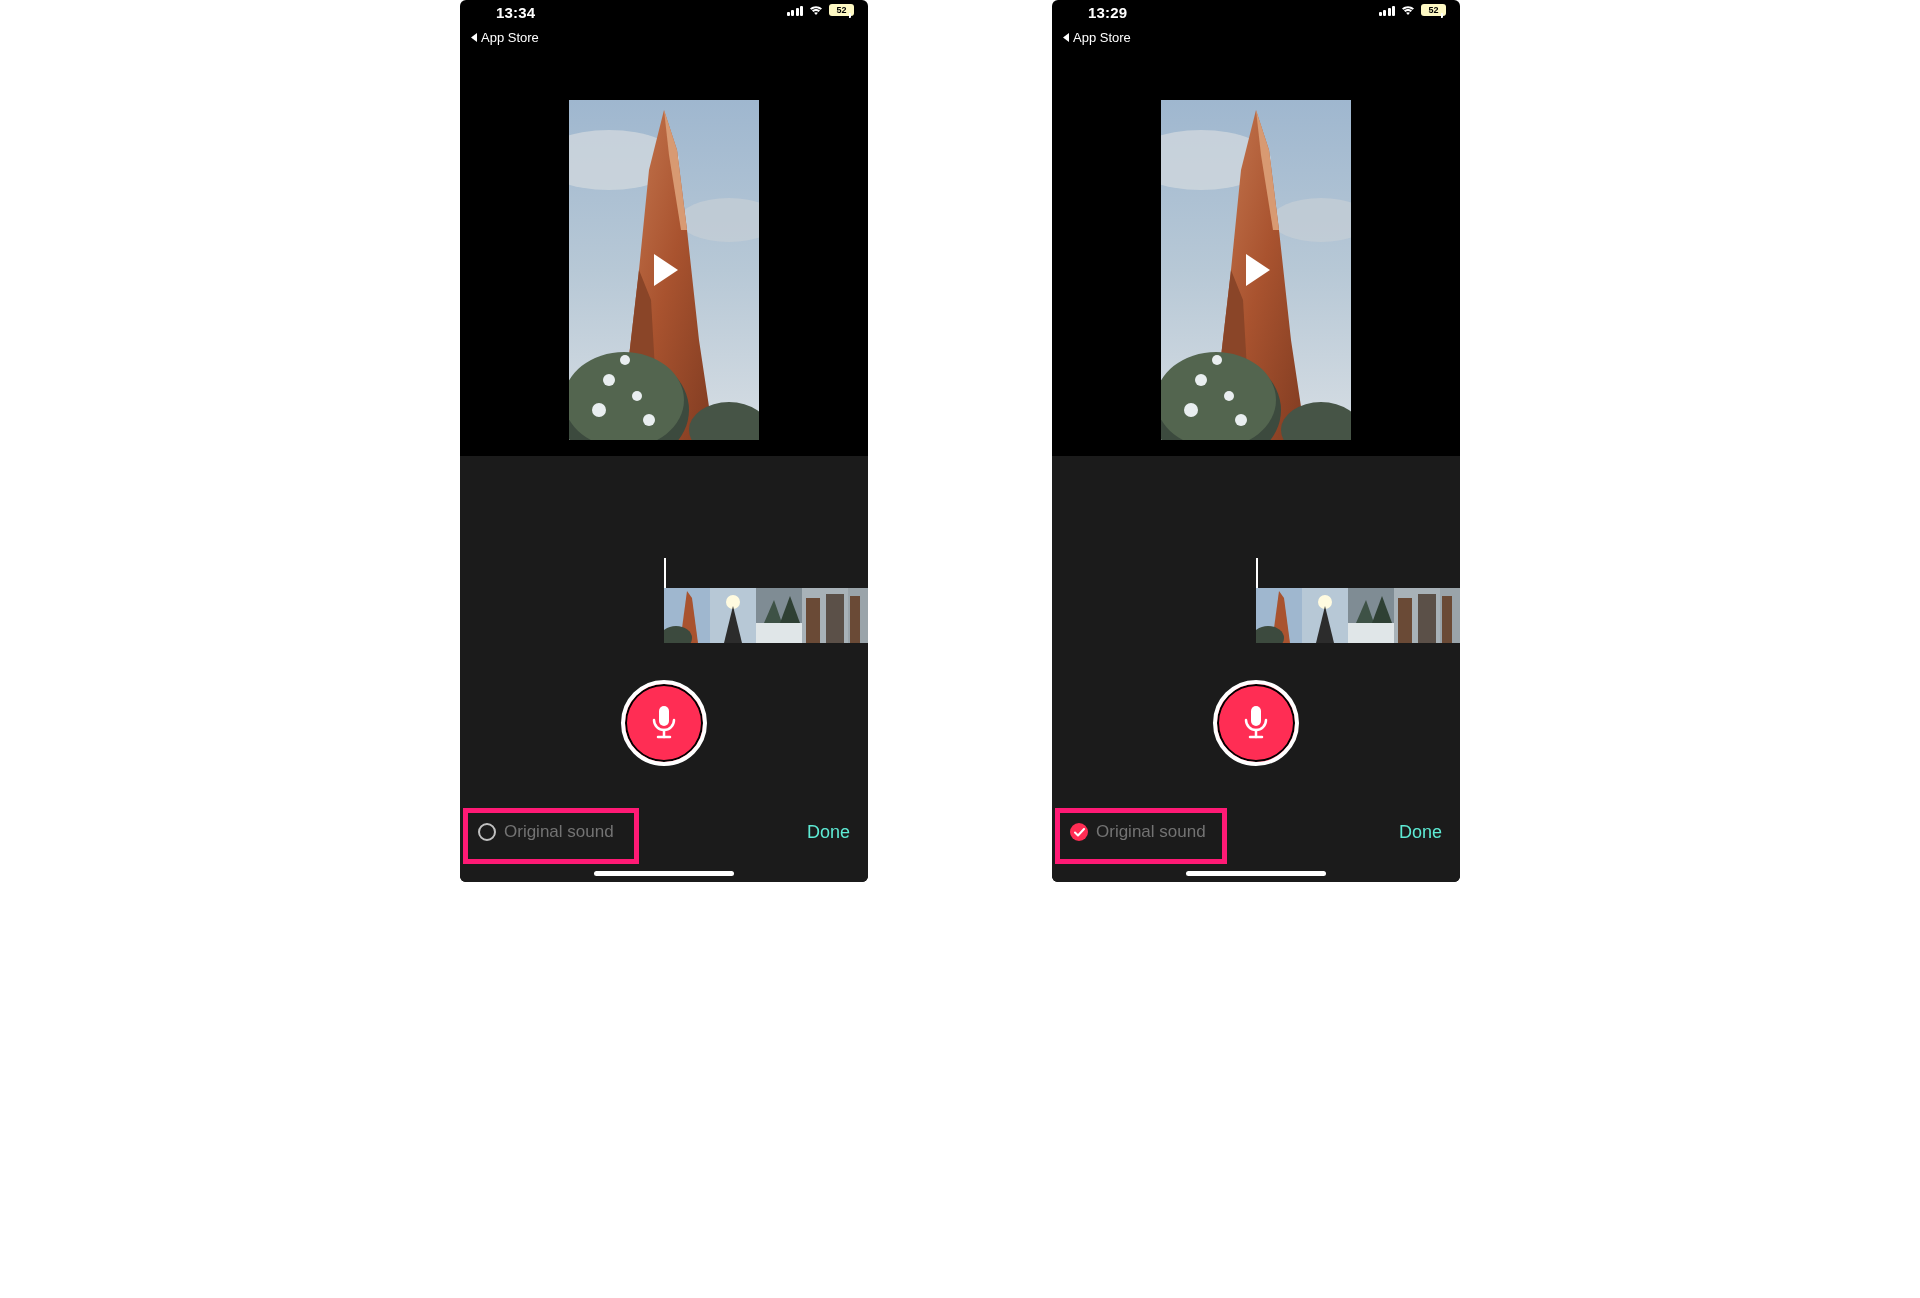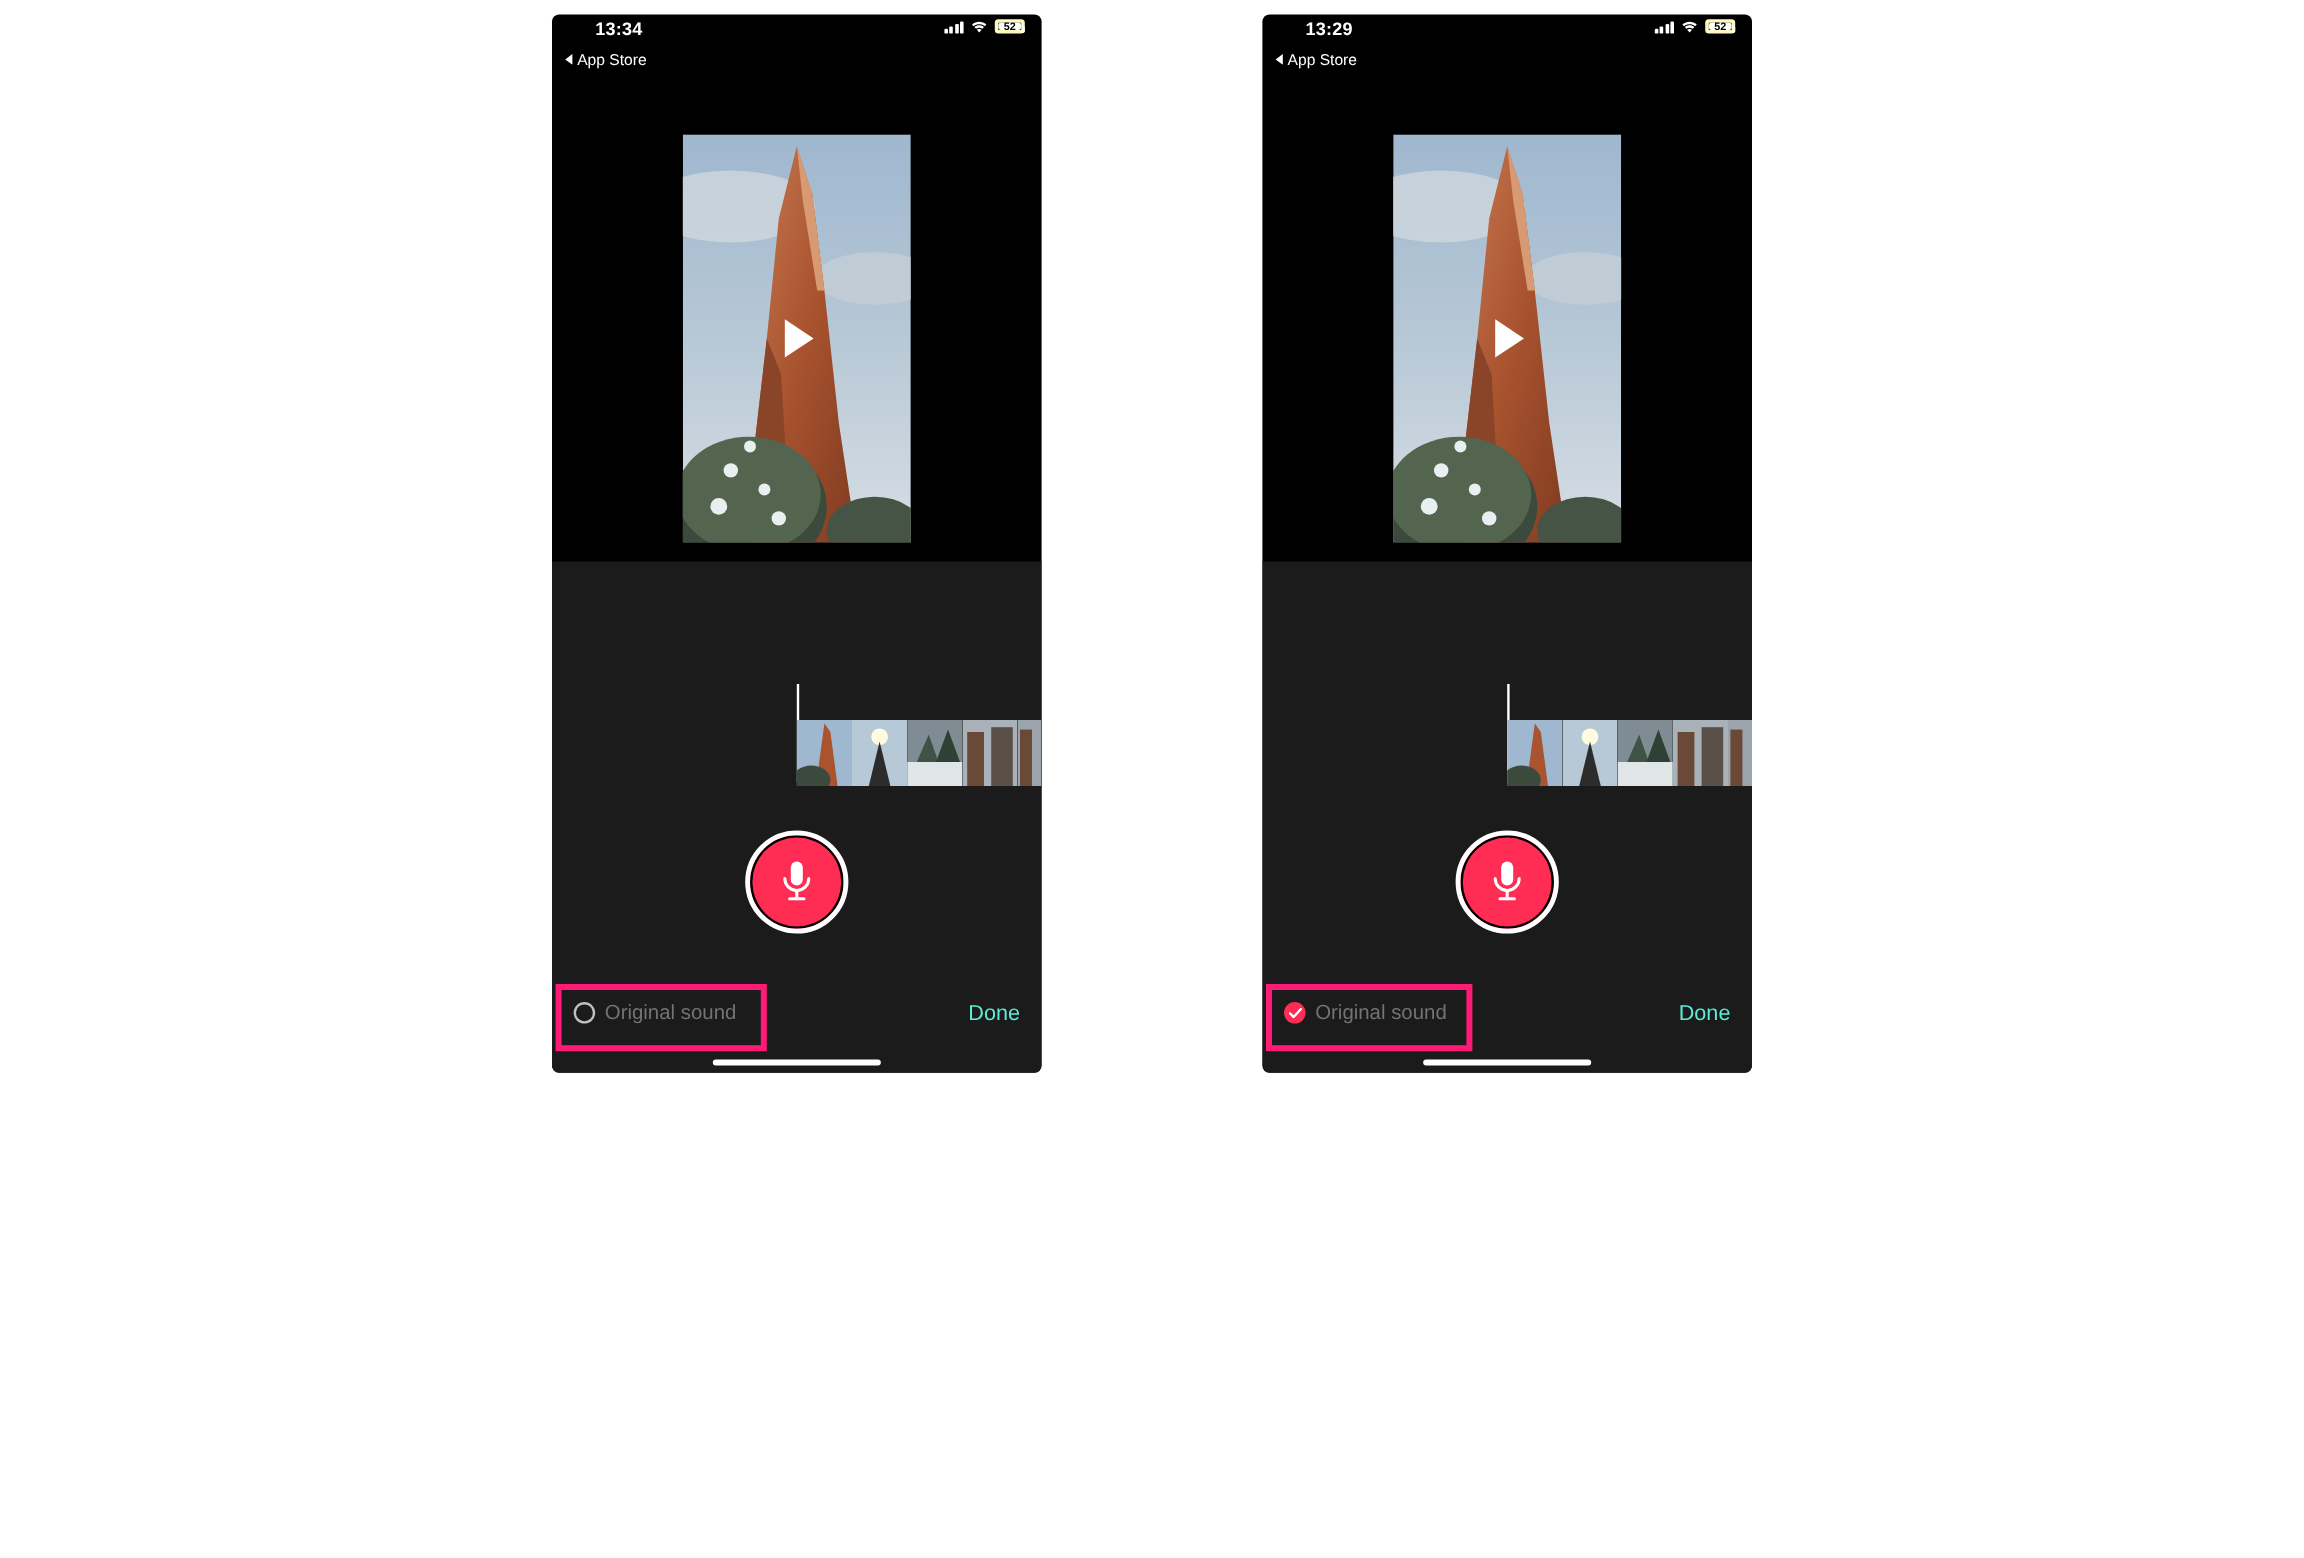--- a/index.html
+++ b/index.html
@@ -23,21 +23,21 @@
     padding-top: 0;
   }
 
   .phone {
     width: 408px;
     height: 882px;
     background: #000000;
     border-radius: 6px;
     position: relative;
     overflow: hidden;
-    margin-top: 12px;
+    margin-top: 0;
   }
 
   
   .status {
     width: 100%;
     height: 28px;
     position: relative;
     color: #fff;
   }
   .status .time {
@@ -67,21 +67,21 @@
     background: #fff;
     border-radius: 1px;
   }
   .status .signal i:nth-child(1){height:4px;}
   .status .signal i:nth-child(2){height:6px;}
   .status .signal i:nth-child(3){height:8px;}
   .status .signal i:nth-child(4){height:10px;}
   .status .wifi svg { display:block; }
   .status .battery {
     width: 25px; height: 12px;
-    border: 3px solid #fef9c3;
+    border: 6px solid #fef9c3;
     border-radius: 3px;
     position: relative;
     display:flex; align-items:center; justify-content:center;
   }
   .status .battery::after{
     content:""; position:absolute; right:-3px; top:3px;
     width:2px; height:5px; background:#fff; border-radius:0 1px 1px 0;
   }
   .status .battery span{
     font-size:9px; font-weight:700; color:#000;

